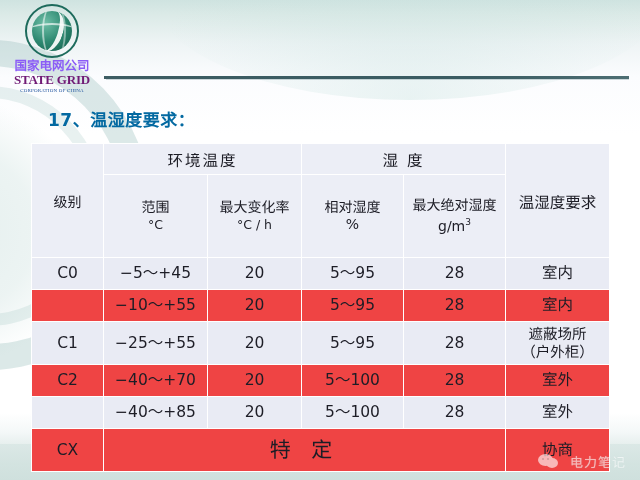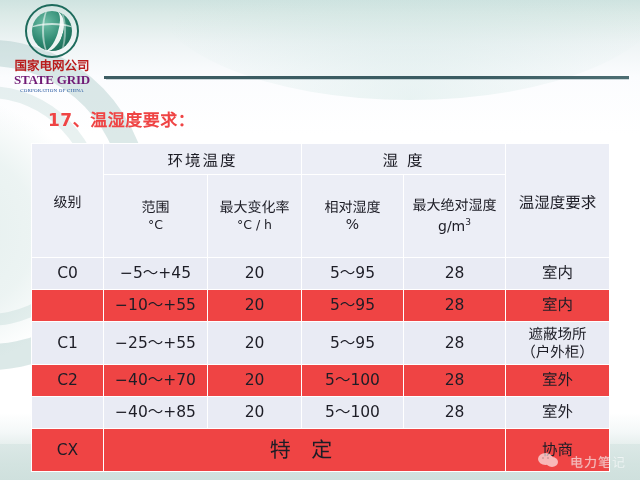--- a/index.html
+++ b/index.html
@@ -156,21 +156,21 @@
     border-radius: 50%;
     border-right: 5px solid #ffffff;
     transform: rotate(18deg);
     box-sizing: border-box;
     opacity: .92;
   }
   .logo-cn {
     font-family: "DejaVu Sans", "Liberation Sans", sans-serif;
     font-weight: bold;
     font-size: 12.5px;
-    color: #b91c1c;
+    color: #8b5cf6;
     letter-spacing: 0px;
     line-height: 14px;
     margin-top: 1px;
     white-space: nowrap;
   }
   .logo-en {
     font-family: "Liberation Serif", "DejaVu Serif", serif;
     font-weight: bold;
     font-size: 13px;
     color: #701a75;
@@ -216,21 +216,21 @@
   }
 
   
   .section-heading {
     position: absolute;
     left: 48px;
     top: 106px;
     font-family: "DejaVu Sans", "Liberation Sans", sans-serif;
     font-size: 17px;
     font-weight: bold;
-    color: #ef4444;
+    color: #0369a1;
     letter-spacing: 0.5px;
     white-space: nowrap;
   }
 
   
   .table-wrap {
     position: absolute;
     left: 31px;
     top: 143px;
     width: 578px;
@@ -284,21 +284,21 @@
   .cell-two { font-size: 14.5px; line-height: 18px; }
   .cell-spec { font-size: 21px; letter-spacing: 7px; }
   sup.m3 { font-size: 9px; vertical-align: super; }
 
   
   .watermark {
     position: absolute;
     right: 14px;
     bottom: 9px;
     display: flex;
-    align-items: center;
+    align-items: flex-end;
     gap: 11px;
     opacity: 0.62;
   }
   .wechat-icon {
     position: relative;
     width: 21px;
     height: 17px;
   }
   .wechat-icon .b1 {
     position: absolute;

